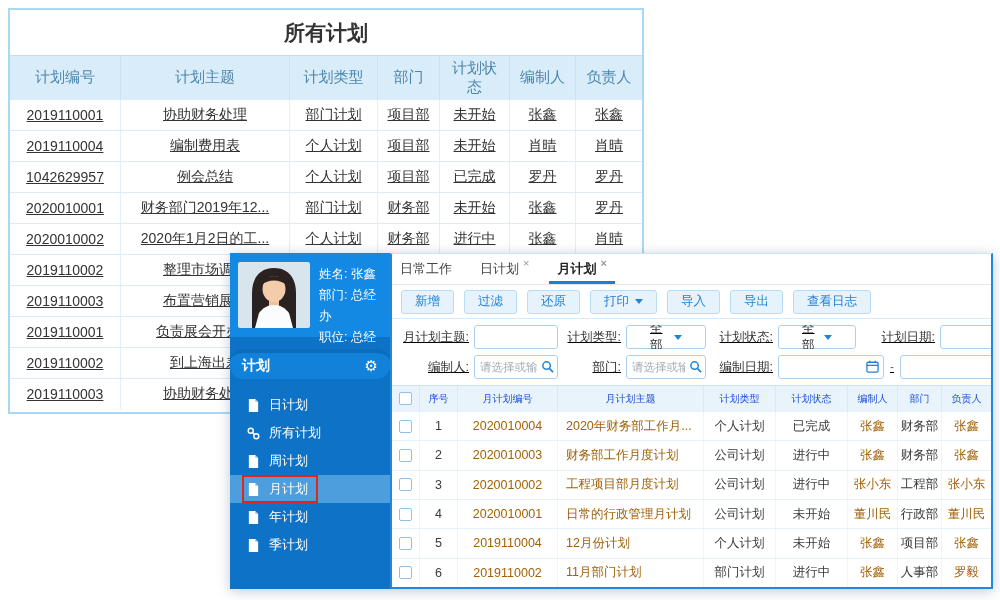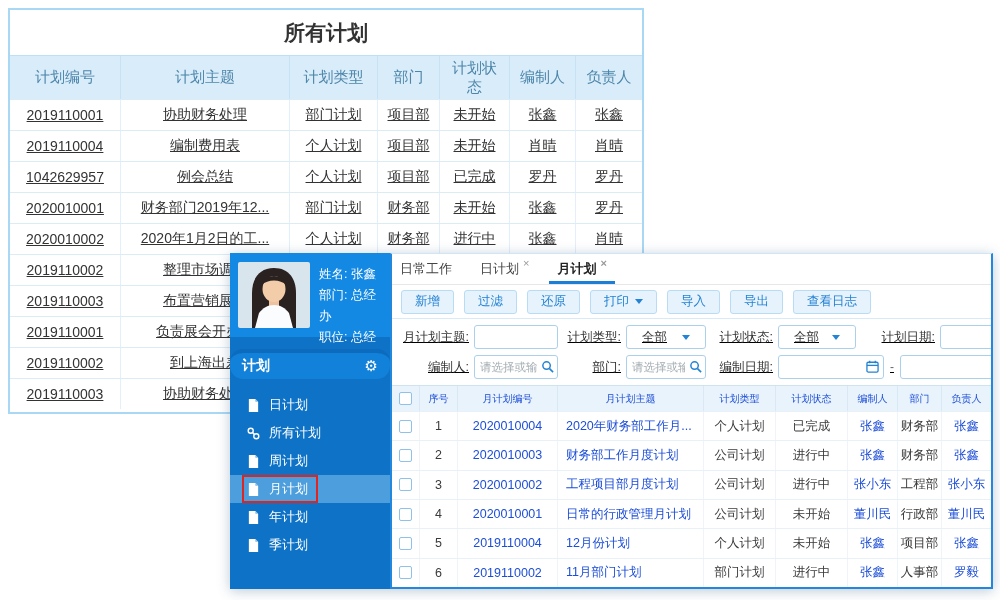--- a/index.html
+++ b/index.html
@@ -71,21 +71,21 @@
   .filters { flex:none; padding:6px 0 6px 6px; display:flex; flex-direction:column; gap:6px;text-decoration:underline; }
   .frow { display:flex; align-items:center; height:24px; overflow:hidden; }
   .frow > * { flex:none; }
   .flabel { font-size:12.5px; color:#333; text-align:right; padding-right:5px; }
   .w76{width:76px} .w60{width:60px}
   .ml8{margin-left:8px} .ml12{margin-left:12px} .ml18{margin-left:24px}
   .finput { height:24px; border:1px solid #abd0ec; border-radius:3px; background:#fff; outline:none;
             font-size:12px; color:#333; padding:0 5px; font-family:inherit; }
   .iw84{width:84px} .iw78{width:78px} .iw80{width:80px} .iw106{width:106px} .iw120{width:120px}
   .fselect { height:24px; border:1px solid #abd0ec; border-radius:3px; background:#fff; display:flex;
-             align-items:center; justify-content:space-between; padding:0 15px; font-size:12.5px;
+             align-items:center; justify-content:space-between; padding:0 23px; font-size:12.5px;
              color:#333; cursor:pointer; }
   .fsearch { position:relative; height:24px; }
   .fsearch input { width:100%; height:100%; border:1px solid #abd0ec; border-radius:3px; outline:none;
                    font-size:11.5px; padding:0 20px 0 5px; color:#333; font-family:inherit; }
   .fsearch input::placeholder { color:#a4adb3; }
   .fsearch svg { position:absolute; right:4px; top:5px; cursor:pointer; }
   .fdate { position:relative; height:24px; }
   .fdate input { width:100%; height:100%; border:1px solid #abd0ec; border-radius:3px; outline:none;
                  padding:0 22px 0 5px; font-family:inherit; }
   .fdate svg { position:absolute; right:5px; top:5px; cursor:pointer; }
@@ -102,21 +102,21 @@
   .gth:nth-child(1),.gtd:nth-child(1){ width:28px;  flex:none; }
   .gth:nth-child(2),.gtd:nth-child(2){ width:38px;  flex:none; }
   .gth:nth-child(3),.gtd:nth-child(3){ width:100px; flex:none; }
   .gth:nth-child(4),.gtd:nth-child(4){ width:146px; flex:none; }
   .gth:nth-child(5),.gtd:nth-child(5){ width:72px;  flex:none; }
   .gth:nth-child(6),.gtd:nth-child(6){ width:72px;  flex:none; }
   .gth:nth-child(7),.gtd:nth-child(7){ width:50px;  flex:none; }
   .gth:nth-child(8),.gtd:nth-child(8){ width:44px;  flex:none; }
   .gth:nth-child(9),.gtd:nth-child(9){ width:49px;  flex:none; border-right:none; }
   .gtd:nth-child(4){ justify-content:flex-start; padding-left:8px; }
-  .link { color:#1d4ed8; cursor:pointer; }
+  .link { color:#a16207; cursor:pointer; }
   .cb { width:13px; height:13px; border:1px solid #8fc1e9; border-radius:2px; background:#fff;
         display:inline-block; cursor:pointer; }
 </style>
 </head>
 <body>
 
 <div class="stage">
 
   <div class="back-window">
     <div class="bw-title">所有计划</div>

